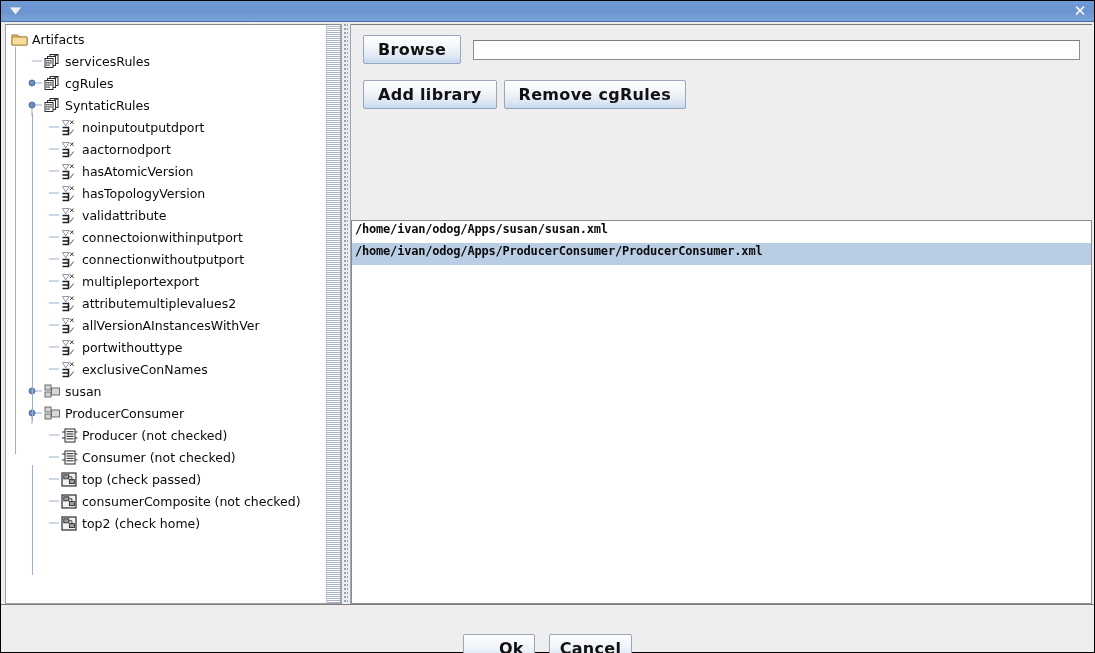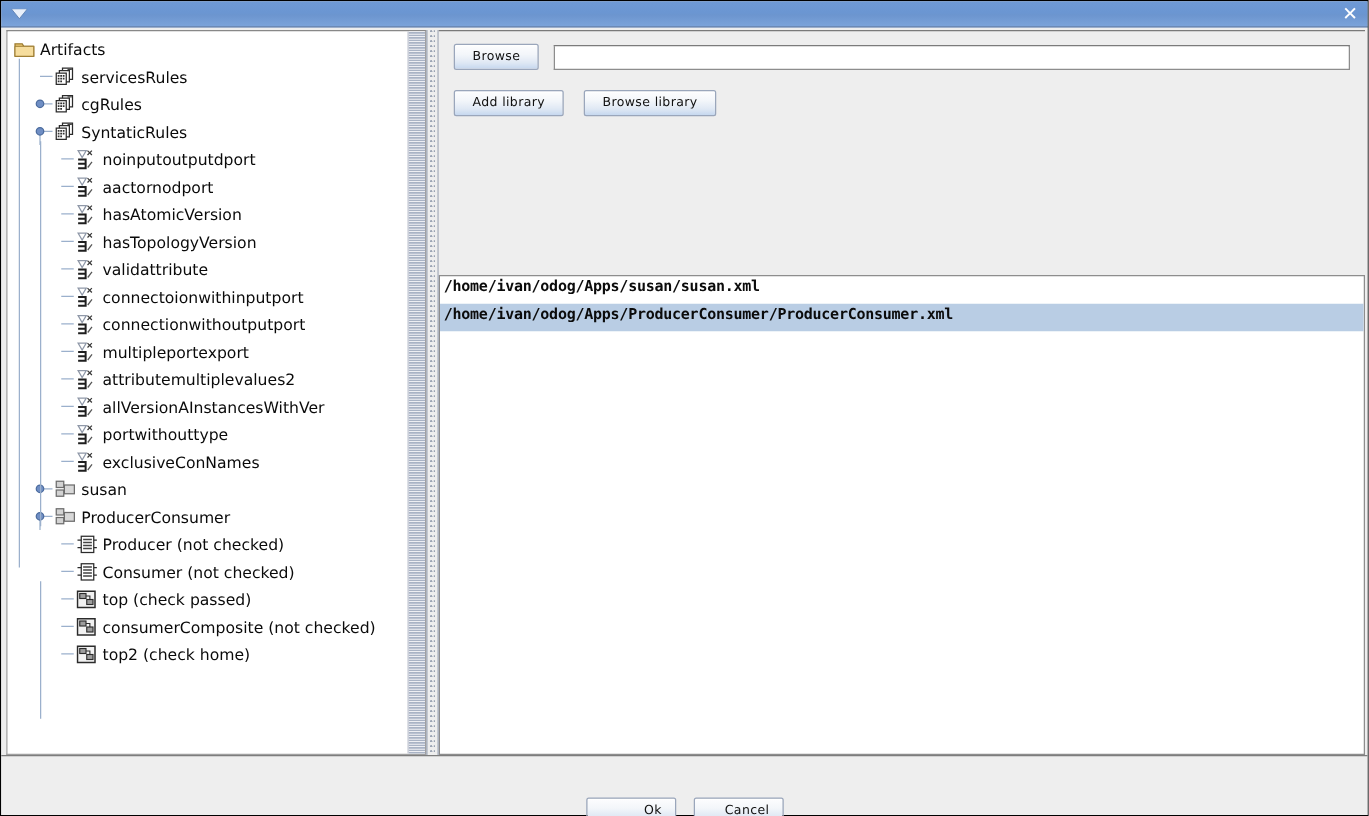--- a/index.html
+++ b/index.html
@@ -179,26 +179,26 @@
   }
   .ctl-row1 {
     display: flex;
     align-items: center;
     gap: 12px;
     margin-bottom: 16px;
   }
   .ctl-row2 {
     display: flex;
     align-items: flex-end;
-    gap: 16px;
+    gap: 7px;
   }
   .jbutton {
     font-family: "DejaVu Sans", "Liberation Sans", sans-serif;
-    font-weight: normal;
-    font-size: 10px;
+    font-weight: bold;
+    font-size: 16px;
     color: #111111;
     background: linear-gradient(to bottom, #fdfdfe 0%, #f3f6fa 40%, #dfe8f4 75%, #c6d8ef 100%);
     border: 1px solid #9aa6bb;
     border-radius: 2px;
     padding: 4px 14px;
     cursor: pointer;
     box-shadow: inset 0 1px 0 #ffffff;
     letter-spacing: .3px;
   }
   .jtextfield {
@@ -765,21 +765,21 @@
 
       <div class="right-panel">
 
         <div class="controls-area">
           <div class="ctl-row1">
             <button class="jbutton">Browse</button>
             <input class="jtextfield" type="text" value="" style="">
           </div>
           <div class="ctl-row2">
             <button class="jbutton">Add library</button>
-            <button class="jbutton">Browse library</button>
+            <button class="jbutton">Remove cgRules</button>
           </div>
         </div>
 
         <div class="list-area" id="library-list">
             <div class="list-row">/home/ivan/odog/Apps/susan/susan.xml</div>
             <div class="list-row selected">/home/ivan/odog/Apps/ProducerConsumer/ProducerConsumer.xml</div>
           </div>
 
       </div>
     </div>

